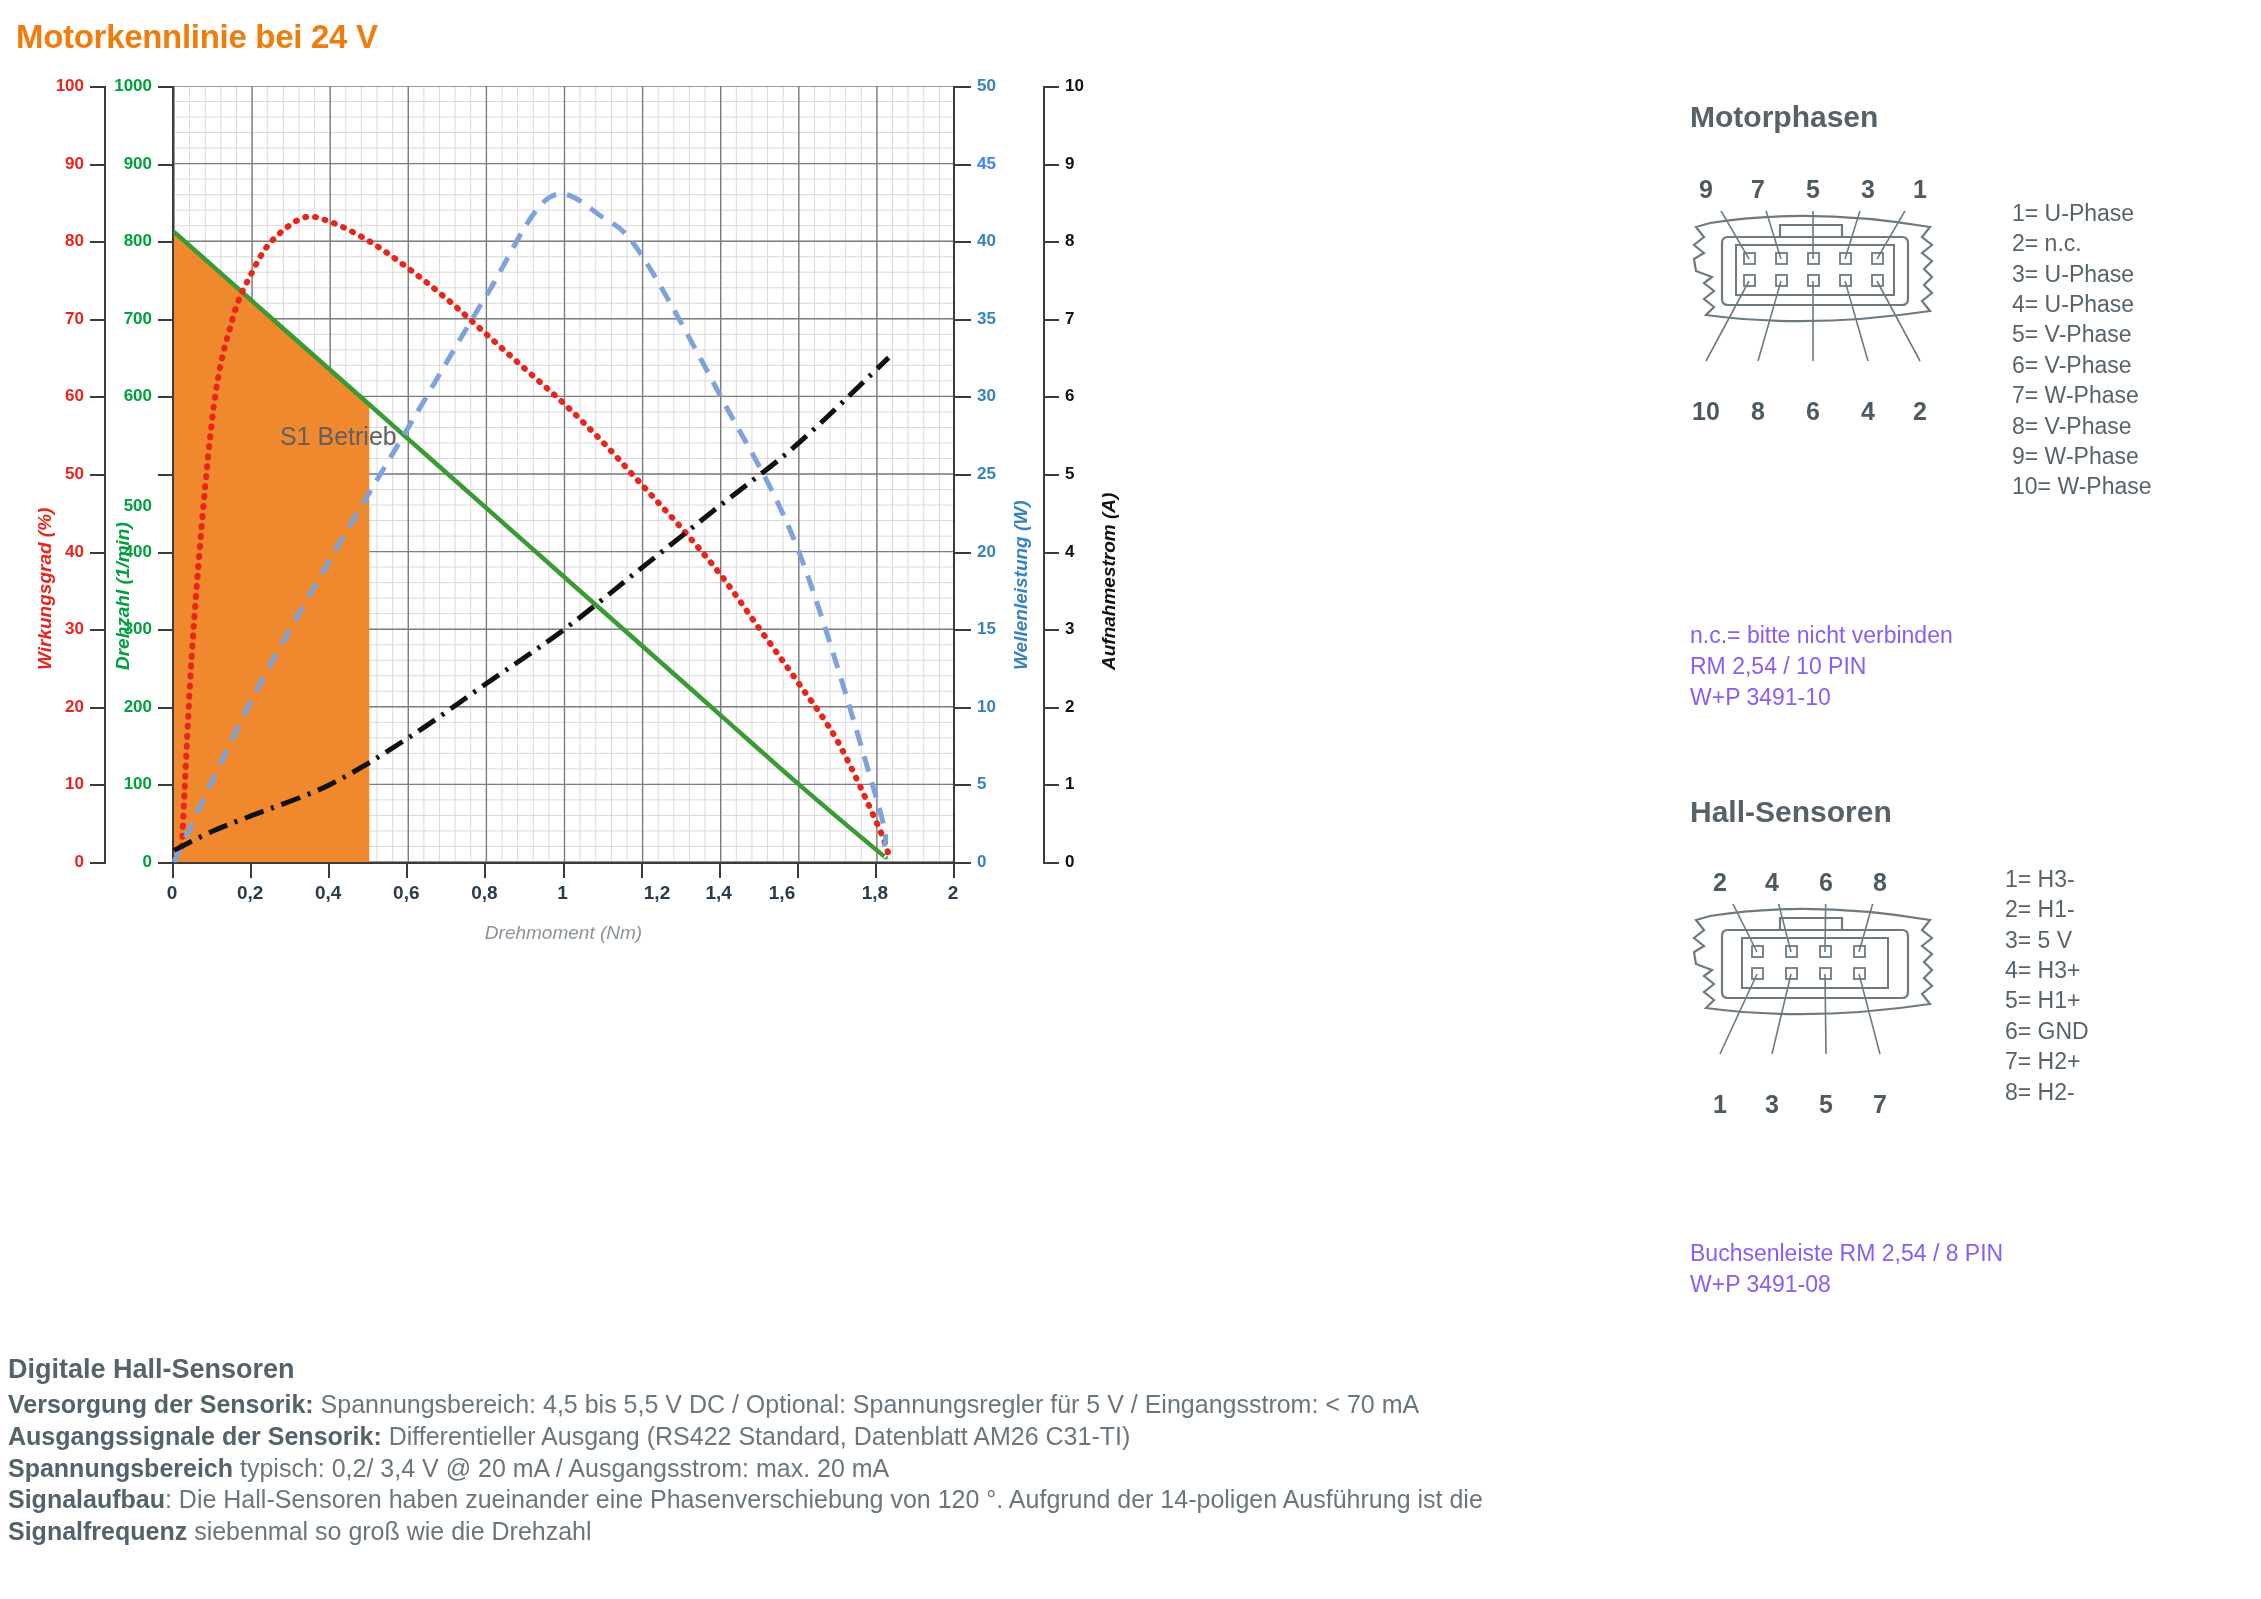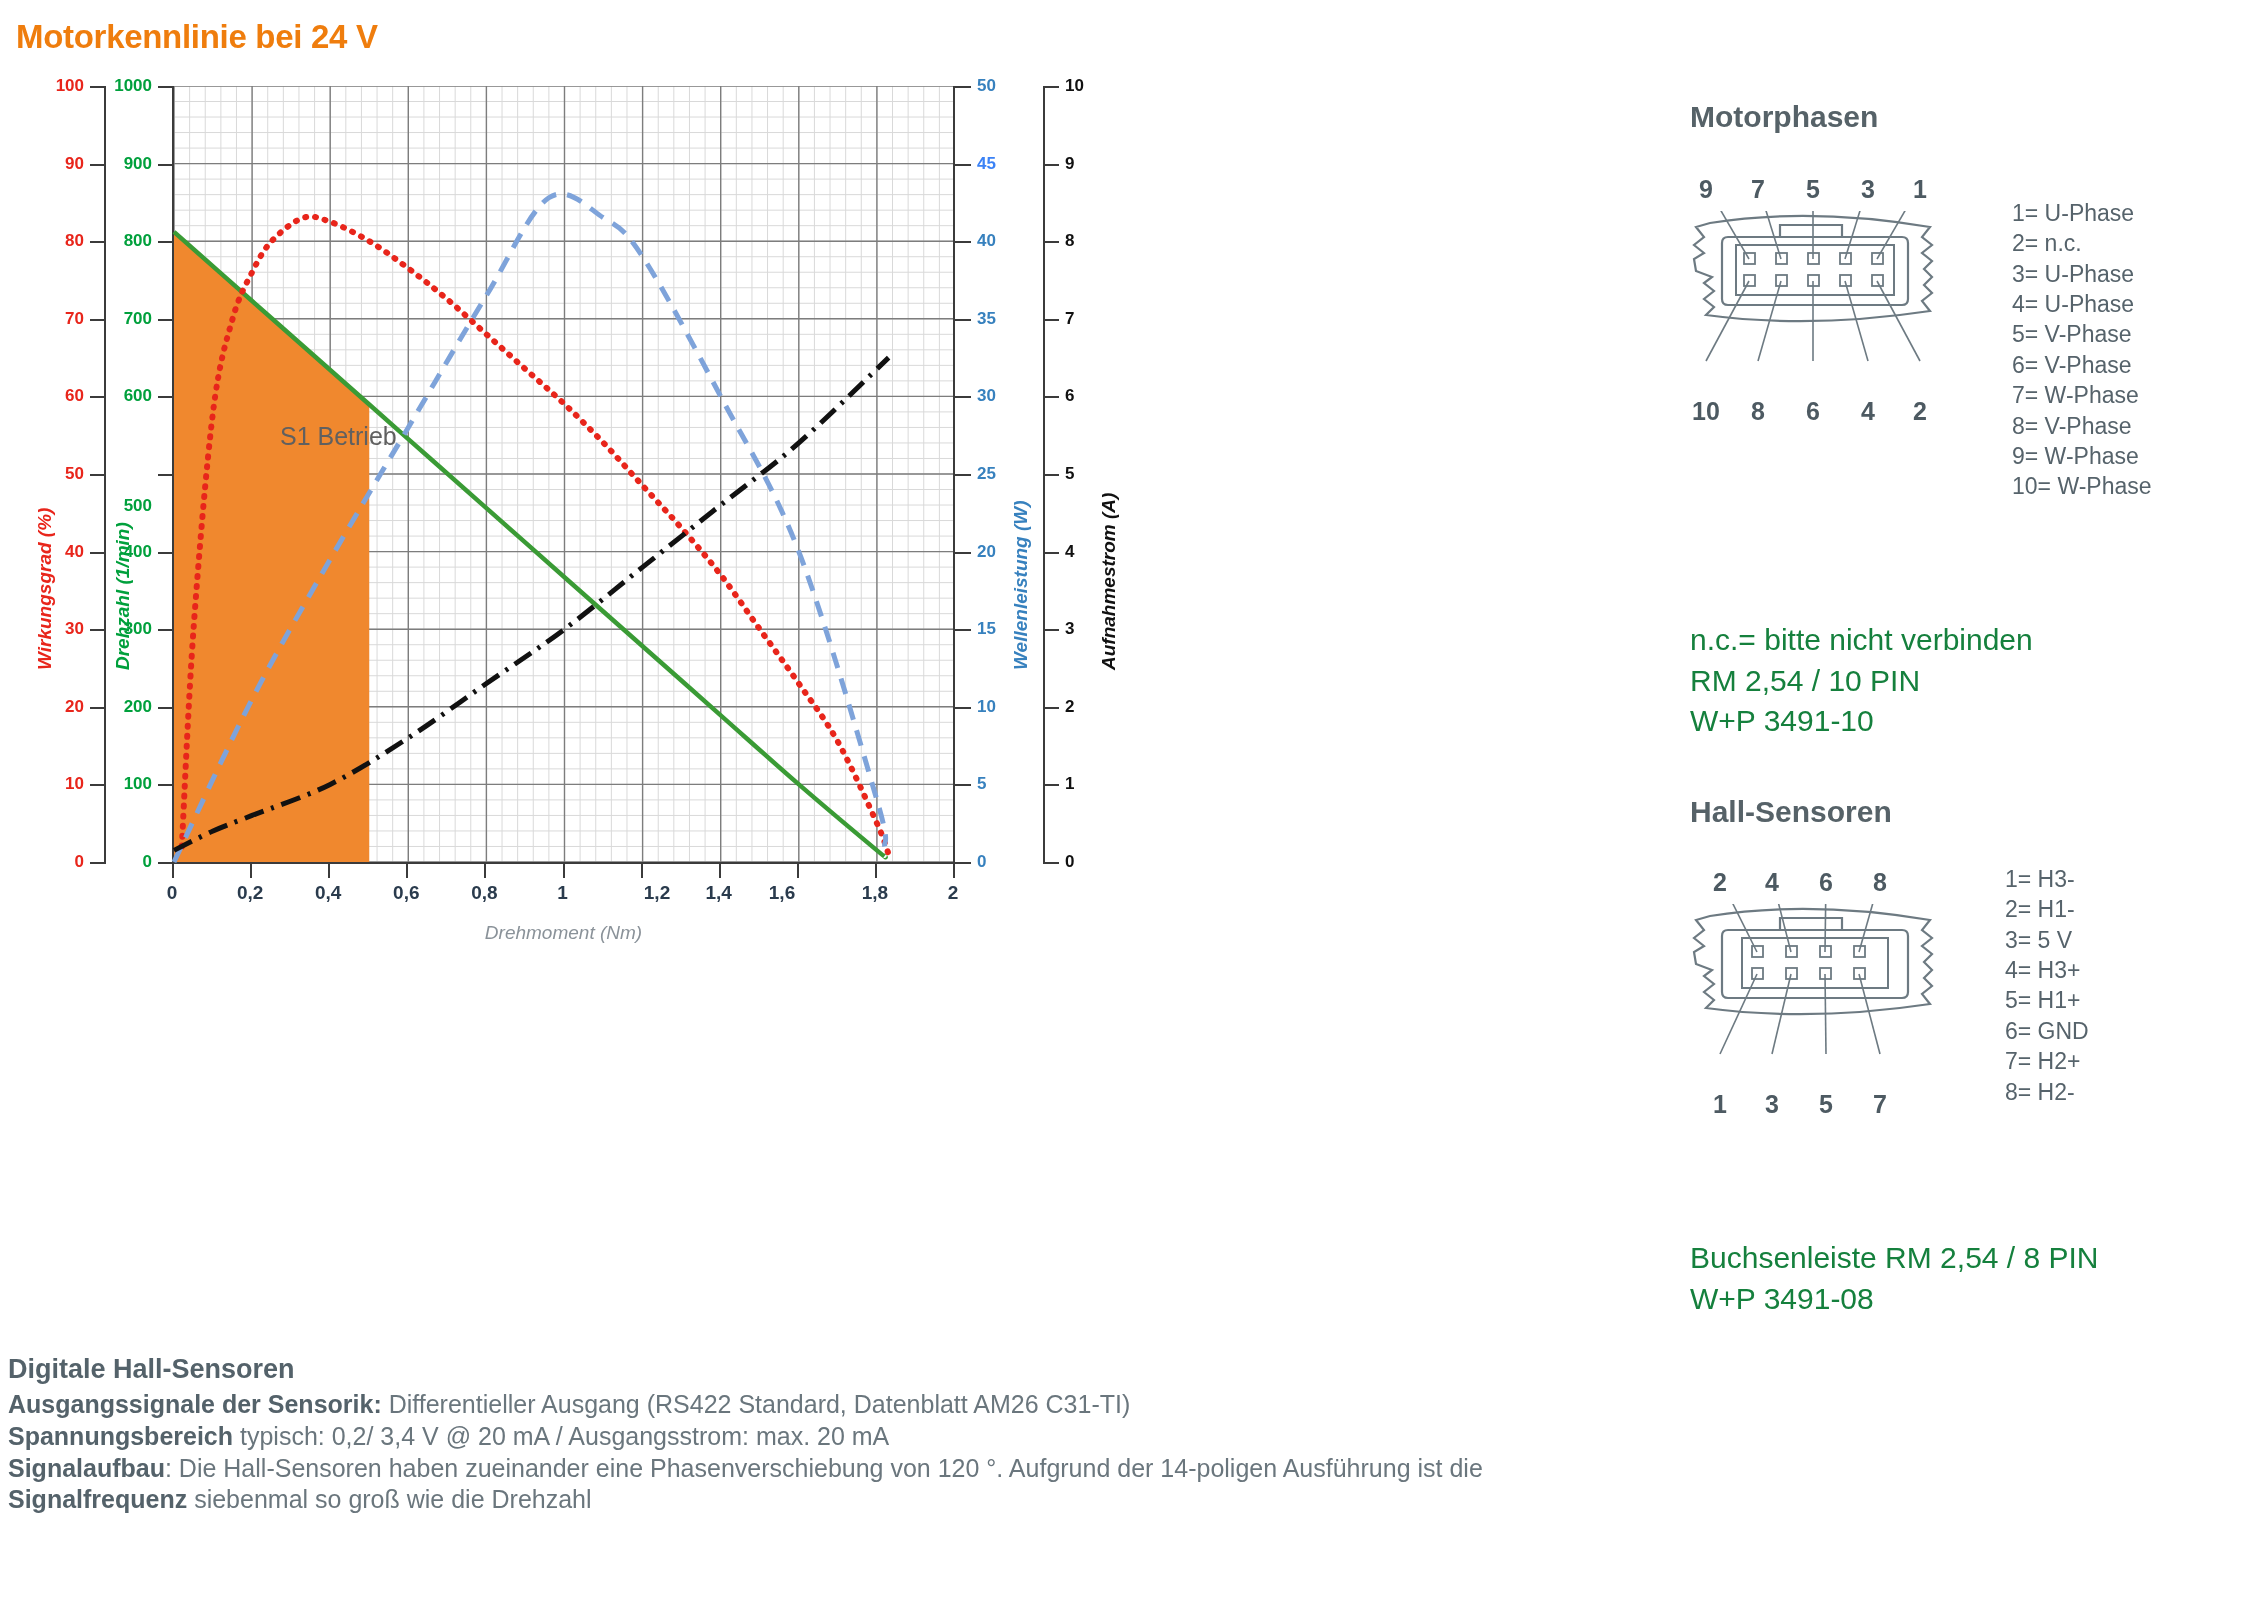--- a/index.html
+++ b/index.html
@@ -28,21 +28,21 @@
   #xticks .xt{position:absolute;top:0;height:14px;width:0;border-left:2px solid #3b3b3b;}
   #xticks .xl{position:absolute;top:18px;transform:translateX(-50%);font-size:19px;color:#2a3b4d;font-weight:bold;}
   #xaxis-title{position:absolute;left:172px;top:852px;width:783px;text-align:center;font-size:19px;font-style:italic;color:#8a9299;}
 
   #s1-label{position:absolute;font-size:25px;color:#606060;}
 
   
   .blk-title{font-size:30px;font-weight:bold;color:#566268;}
   .pinlist{font-size:23px;line-height:1.32;color:#56636b;white-space:pre;}
   .pinnum{font-size:25px;font-weight:bold;color:#4d5a62;position:absolute;text-align:center;width:40px;}
-  .note{font-size:30px;line-height:1.35;color:#15803d;white-space:pre;}
+  .note{font-size:23px;line-height:1.35;color:#8b5cf6;white-space:pre;}
 
   
   #bottom{position:absolute;left:8px;top:1348px;width:2245px;}
   #bottom .h{font-size:27px;font-weight:bold;color:#54626a;margin-bottom:4px;margin-top:6px;}
   #bottom .ln{font-size:25px;color:#6a767d;line-height:1.27;}
   #bottom .ln b{color:#54626a;font-weight:bold;}
 </style>
 </head>
 <body>
 
@@ -441,18 +441,19 @@
 5= H1+
 6= GND
 7= H2+
 8= H2-</div>
 <div class="note" style="position:absolute;left:1690px;top:1238px;">Buchsenleiste RM 2,54 / 8 PIN
 W+P 3491-08</div>
 
 <div id="bottom">
   <div class="h">Digitale Hall-Sensoren</div>
   <div id="bottom-lines">
+      <div class="ln"><b>Versorgung der Sensorik:</b><span> Spannungsbereich: 4,5 bis 5,5 V DC / Optional: Spannungsregler für 5 V / Eingangsstrom: &lt; 70 mA</span></div>
       <div class="ln"><b>Ausgangssignale der Sensorik:</b><span> Differentieller Ausgang (RS422 Standard, Datenblatt AM26 C31-TI)</span></div>
       <div class="ln"><b>Spannungsbereich</b><span> typisch: 0,2/ 3,4 V @ 20 mA / Ausgangsstrom: max. 20 mA</span></div>
       <div class="ln"><b>Signalaufbau</b><span>: Die Hall-Sensoren haben zueinander eine Phasenverschiebung von 120 °. Aufgrund der 14-poligen Ausführung ist die</span></div>
       <div class="ln"><b>Signalfrequenz</b><span> siebenmal so groß wie die Drehzahl</span></div>
     </div>
 </div>
 
 </body></html>

